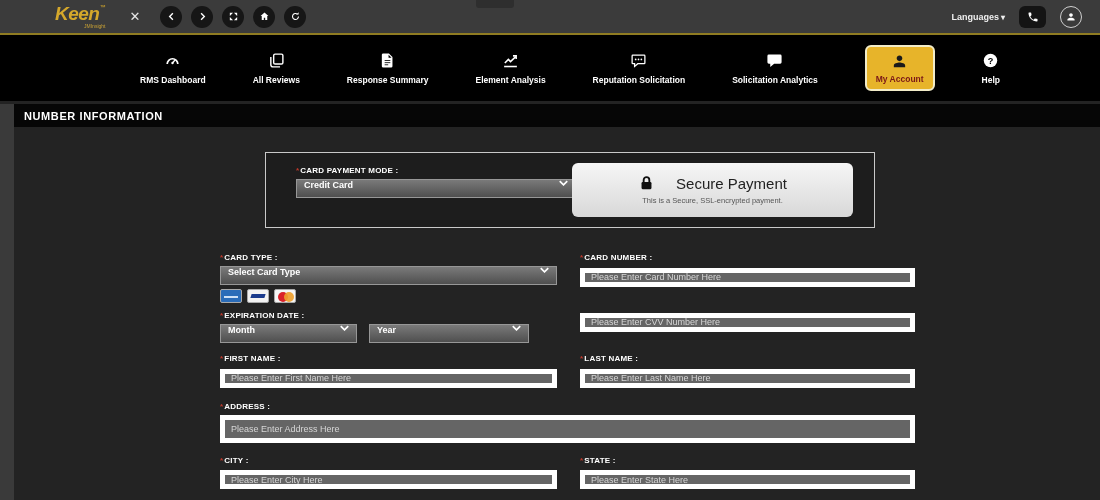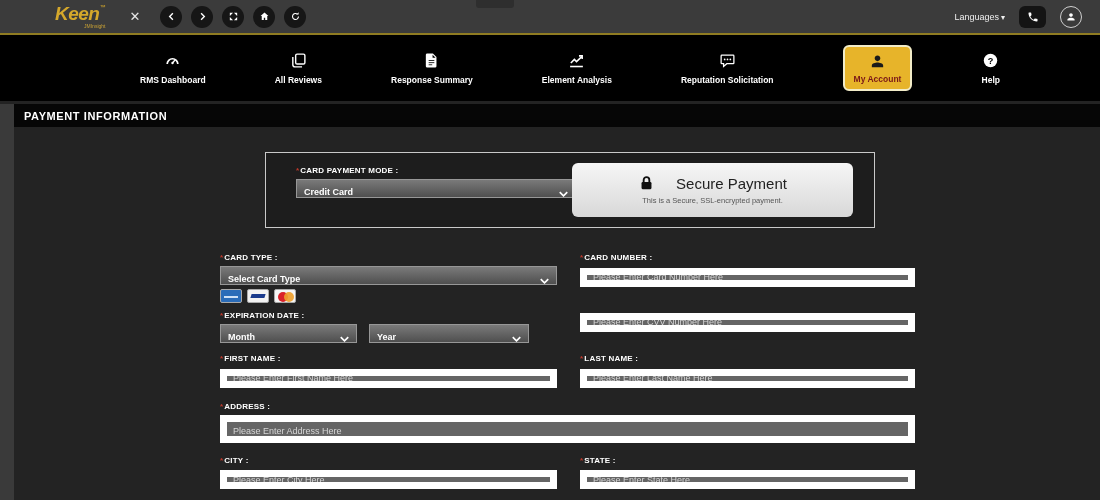--- a/index.html
+++ b/index.html
@@ -13,21 +13,21 @@
   .logo sup { font-size:6px; vertical-align:top; }
   .logo .sub { display:block; text-align:right; font-size:5px; color:#c9a235; margin-top:1px; }
   .close-x { margin-left:24px; color:#e6e6e6; font-size:13px; cursor:default; }
   .circle-btns { display:flex; gap:9px; margin-left:20px; }
   .cbtn { width:22px; height:22px; border-radius:50%; background:#161616; display:flex;
     align-items:center; justify-content:center; }
   .cbtn svg { width:11px; height:11px; }
   .tab-artifact { position:absolute; left:476px; top:0; width:38px; height:8px; background:#2e2e2e;
     border-radius:0 0 3px 3px; }
   .top-right { margin-left:auto; display:flex; align-items:center; gap:14px; margin-right:18px; }
-  .languages { color:#efefef; font-size:9px; font-weight:normal;margin-left:36px; }
+  .languages { color:#efefef; font-size:9px; font-weight:bold;margin-left:36px; }
   .languages .caret { font-size:8px; margin-left:2px; }
   .phone-btn { width:27px; height:22px; border-radius:6px; background:#141414; display:flex;
     align-items:center; justify-content:center; }
   .phone-btn svg { width:12px; height:12px; }
   .user-btn { width:22px; height:22px; border-radius:50%; border:1.5px solid #cfcfcf; background:#3b3b3b;
     display:flex; align-items:center; justify-content:center; }
   .user-btn svg { width:12px; height:12px; }
   .gold-line { height:2px; background:#8f7c22; }
 
   
@@ -56,25 +56,25 @@
   .secure-head { display:flex; align-items:flex-end; gap:21px; }
   .secure-head svg { width:17px; height:17px; }
   .secure-title { font-size:15px; color:#222; }
   .secure-note { font-size:7.5px; color:#555; margin-top:4px; }
 
   .flabel { display:block; color:#fff; font-size:8px; font-weight:bold; letter-spacing:0.2px;
     margin-bottom:4px; white-space:nowrap; }
   .req { color:#c0392b; margin-right:1px; }
 
   .sel { height:19px; background:linear-gradient(#7a7a7a,#4f4f4f); border:1px solid #979797;
-    display:flex; align-items:flex-end; justify-content:space-between; padding:0 7px; cursor:default; }
+    display:flex; align-items:flex-start; justify-content:space-between; padding:0 7px; cursor:default; }
   .sel .sel-value { color:#fff; font-size:9px; font-weight:bold; }
   .sel svg { width:9px; height:6px; }
 
-  .tinput { height:19px; width:100%; background:#656565; border:7px solid #ffffff; color:#e2e2e2;
+  .tinput { height:19px; width:100%; background:#656565; border:5px solid #ffffff; color:#e2e2e2;
     font-size:9px; padding:0 6px; font-family:"Liberation Sans", sans-serif; }
   .tinput::placeholder { color:#d6d6d6; opacity:1; }
   textarea.tinput { height:28px; resize:none; padding-top:4px; }
 
   .formwrap { width:695px; margin:25px 0 0 220px; }
   .row { display:flex; gap:23px; }
   .col-l { width:337px; }
   .col-r { width:335px; }
   .exp-selects { display:flex; gap:12px; }
   .exp-selects .sel.month { width:137px; }
@@ -188,40 +188,46 @@
   </div>
   <div class="nav-item">
     <svg viewBox="0 0 24 24">
         <path d="M4 4.5h16a1 1 0 0 1 1 1v10a1 1 0 0 1-1 1h-9l-4.5 3.8v-3.8H4a1 1 0 0 1-1-1v-10a1 1 0 0 1 1-1z" fill="none" stroke="#fff" stroke-width="1.8"></path>
         <circle cx="8" cy="10.5" r="1.2" fill="#fff"></circle>
         <circle cx="12" cy="10.5" r="1.2" fill="#fff"></circle>
         <circle cx="16" cy="10.5" r="1.2" fill="#fff"></circle>
       </svg>
     <span class="nav-label">Reputation Solicitation</span>
   </div>
+  <div class="nav-item">
+    <svg viewBox="0 0 24 24">
+        <path fill="#fff" d="M4 3.5h16a2 2 0 0 1 2 2v9a2 2 0 0 1-2 2h-8.5L6 21v-4.5H4a2 2 0 0 1-2-2v-9a2 2 0 0 1 2-2z"></path>
+      </svg>
+    <span class="nav-label">Solicitation Analytics</span>
+  </div>
   <div class="nav-item active">
     <svg viewBox="0 0 24 24">
         <path fill="#1a1a1a" d="M12 11.5c2.2 0 4-1.8 4-4s-1.8-4-4-4-4 1.8-4 4 1.8 4 4 4zm0 2c-2.7 0-8 1.3-8 4v2.5h16V17.5c0-2.7-5.3-4-8-4z"></path>
       </svg>
     <span class="nav-label">My Account</span>
   </div>
   <div class="nav-item">
     <svg viewBox="0 0 24 24">
         <circle cx="12" cy="12" r="9.5" fill="#fff"></circle>
         <text x="12" y="16.5" font-size="13" font-weight="bold" text-anchor="middle" fill="#000">?</text>
       </svg>
     <span class="nav-label">Help</span>
   </div>
 </nav>
 
 <main class="content">
   <div class="left-strip"></div>
 
   <div class="title-bar">
-    <span>PAYMENT INFORMATION</span>
+    <span>NUMBER INFORMATION</span>
   </div>
 
   <div class="mode-box">
     <div class="mode-left">
       <label class="flabel"><span class="req">*</span><span>CARD PAYMENT MODE :</span></label>
       <div class="sel">
         <span class="sel-value">Credit Card</span>
         <svg viewBox="0 0 12 7">
             <path d="M1 1l5 5 5-5" fill="none" stroke="#fff" stroke-width="2.2"></path>
           </svg>

